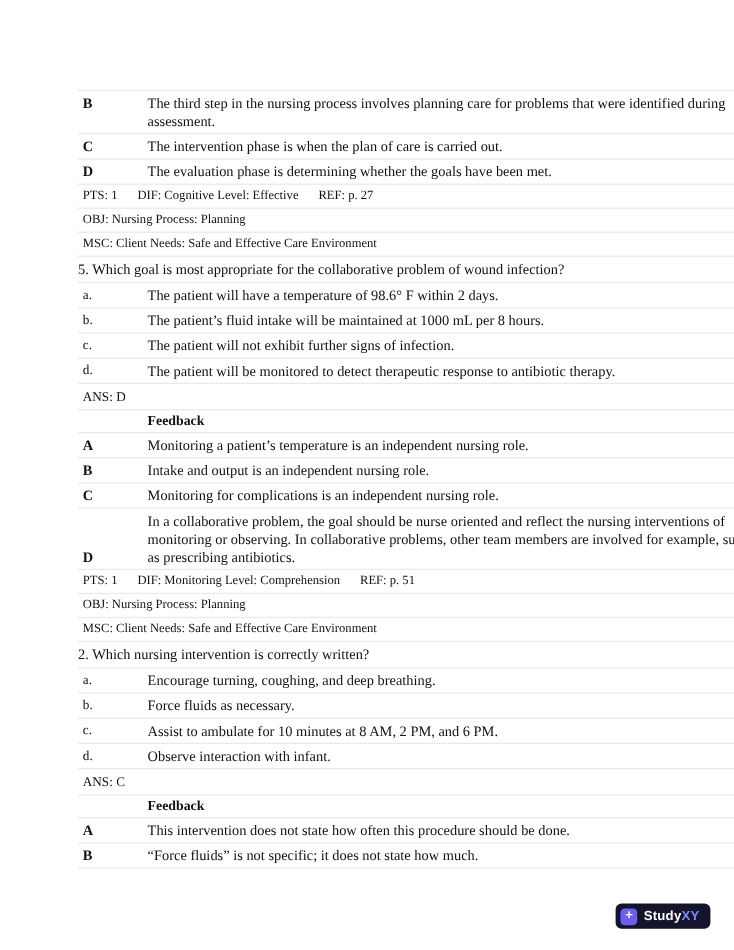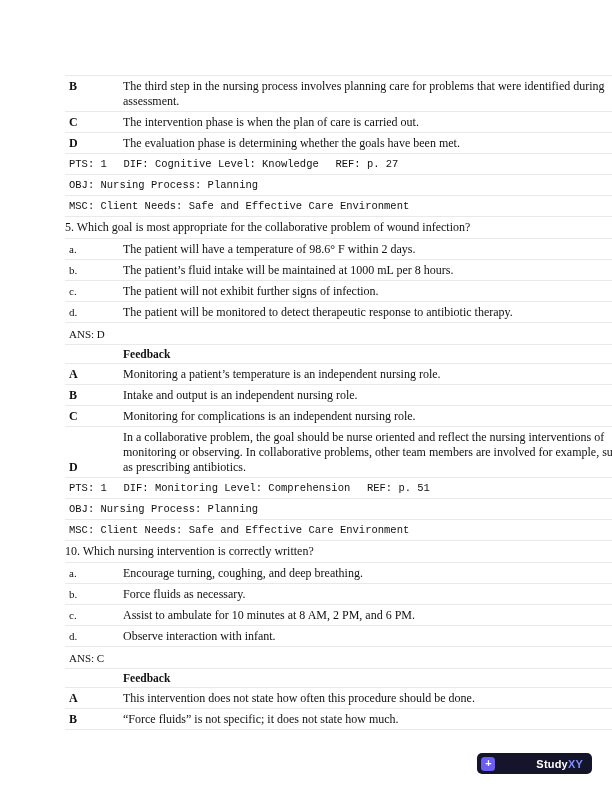--- a/index.html
+++ b/index.html
@@ -40,21 +40,21 @@
     line-height: 15px;
     white-space: nowrap;
   }
   .line { white-space: nowrap; }
   .meta-row {
     display: block;
     font-size: 10.5px;
     line-height: 13px;
     padding: 3px 0 3px 4px;
   }
-  .meta-seg { margin-right: 14px; font-family: Liberation Mono, monospace; }
+  .meta-seg { margin-right: 14px; }
   .q-row {
     display: block;
     font-size: 12px;
     line-height: 15px;
     padding: 3px 0;
     white-space: nowrap;
   }
   .ans-row {
     display: block;
     font-size: 11px;
@@ -82,21 +82,21 @@
   }
   .badge .plus {
     width: 14px; height: 14px;
     background: #6d5df0;
     border-radius: 3.5px;
     color: #ffffff;
     display: flex; align-items: center; justify-content: center;
     font-size: 11px; font-weight: bold; line-height: 1;
   }
   .badge .brand-text { font-size: 11px; font-weight: bold; letter-spacing: 0.2px; }
-  .badge .t1 { color: #ffffff; margin-left: 36px; }
+  .badge .t1 { color: #ffffff; }
   .badge .t2 { color: #7f8cff; text-align: center; }
 </style>
 </head>
 <body>
 
 <div class="content">
 
   <div class="row first">
     <div class="label-col">B</div>
     <div class="text-col">
@@ -108,21 +108,21 @@
     <div class="label-col">C</div>
     <div class="text-col">The intervention phase is when the plan of care is carried out.</div>
   </div>
   <div class="row">
     <div class="label-col">D</div>
     <div class="text-col">The evaluation phase is determining whether the goals have been met.</div>
   </div>
 
   <div class="row meta-row">
     <span class="meta-seg">PTS: 1</span>
-    <span class="meta-seg">DIF: Cognitive Level: Knowledge</span>
+    <span class="meta-seg">DIF: Cognitive Level: Effective</span>
     <span class="meta-seg">REF: p. 27</span>
   </div>
   <div class="row meta-row">
     <span class="meta-seg">OBJ: Nursing Process: Planning</span>
   </div>
   <div class="row meta-row">
     <span class="meta-seg">MSC: Client Needs: Safe and Effective Care Environment</span>
   </div>
 
   <div class="row q-row">
@@ -177,21 +177,21 @@
     <span class="meta-seg">REF: p. 51</span>
   </div>
   <div class="row meta-row">
     <span class="meta-seg">OBJ: Nursing Process: Planning</span>
   </div>
   <div class="row meta-row">
     <span class="meta-seg">MSC: Client Needs: Safe and Effective Care Environment</span>
   </div>
 
   <div class="row q-row">
-    <span>10. Which nursing intervention is correctly written?</span>
+    <span>2. Which nursing intervention is correctly written?</span>
   </div>
   <div class="row">
     <div class="label-col opt">a.</div>
     <div class="text-col">Encourage turning, coughing, and deep breathing.</div>
   </div>
   <div class="row">
     <div class="label-col opt">b.</div>
     <div class="text-col">Force fluids as necessary.</div>
   </div>
   <div class="row">

